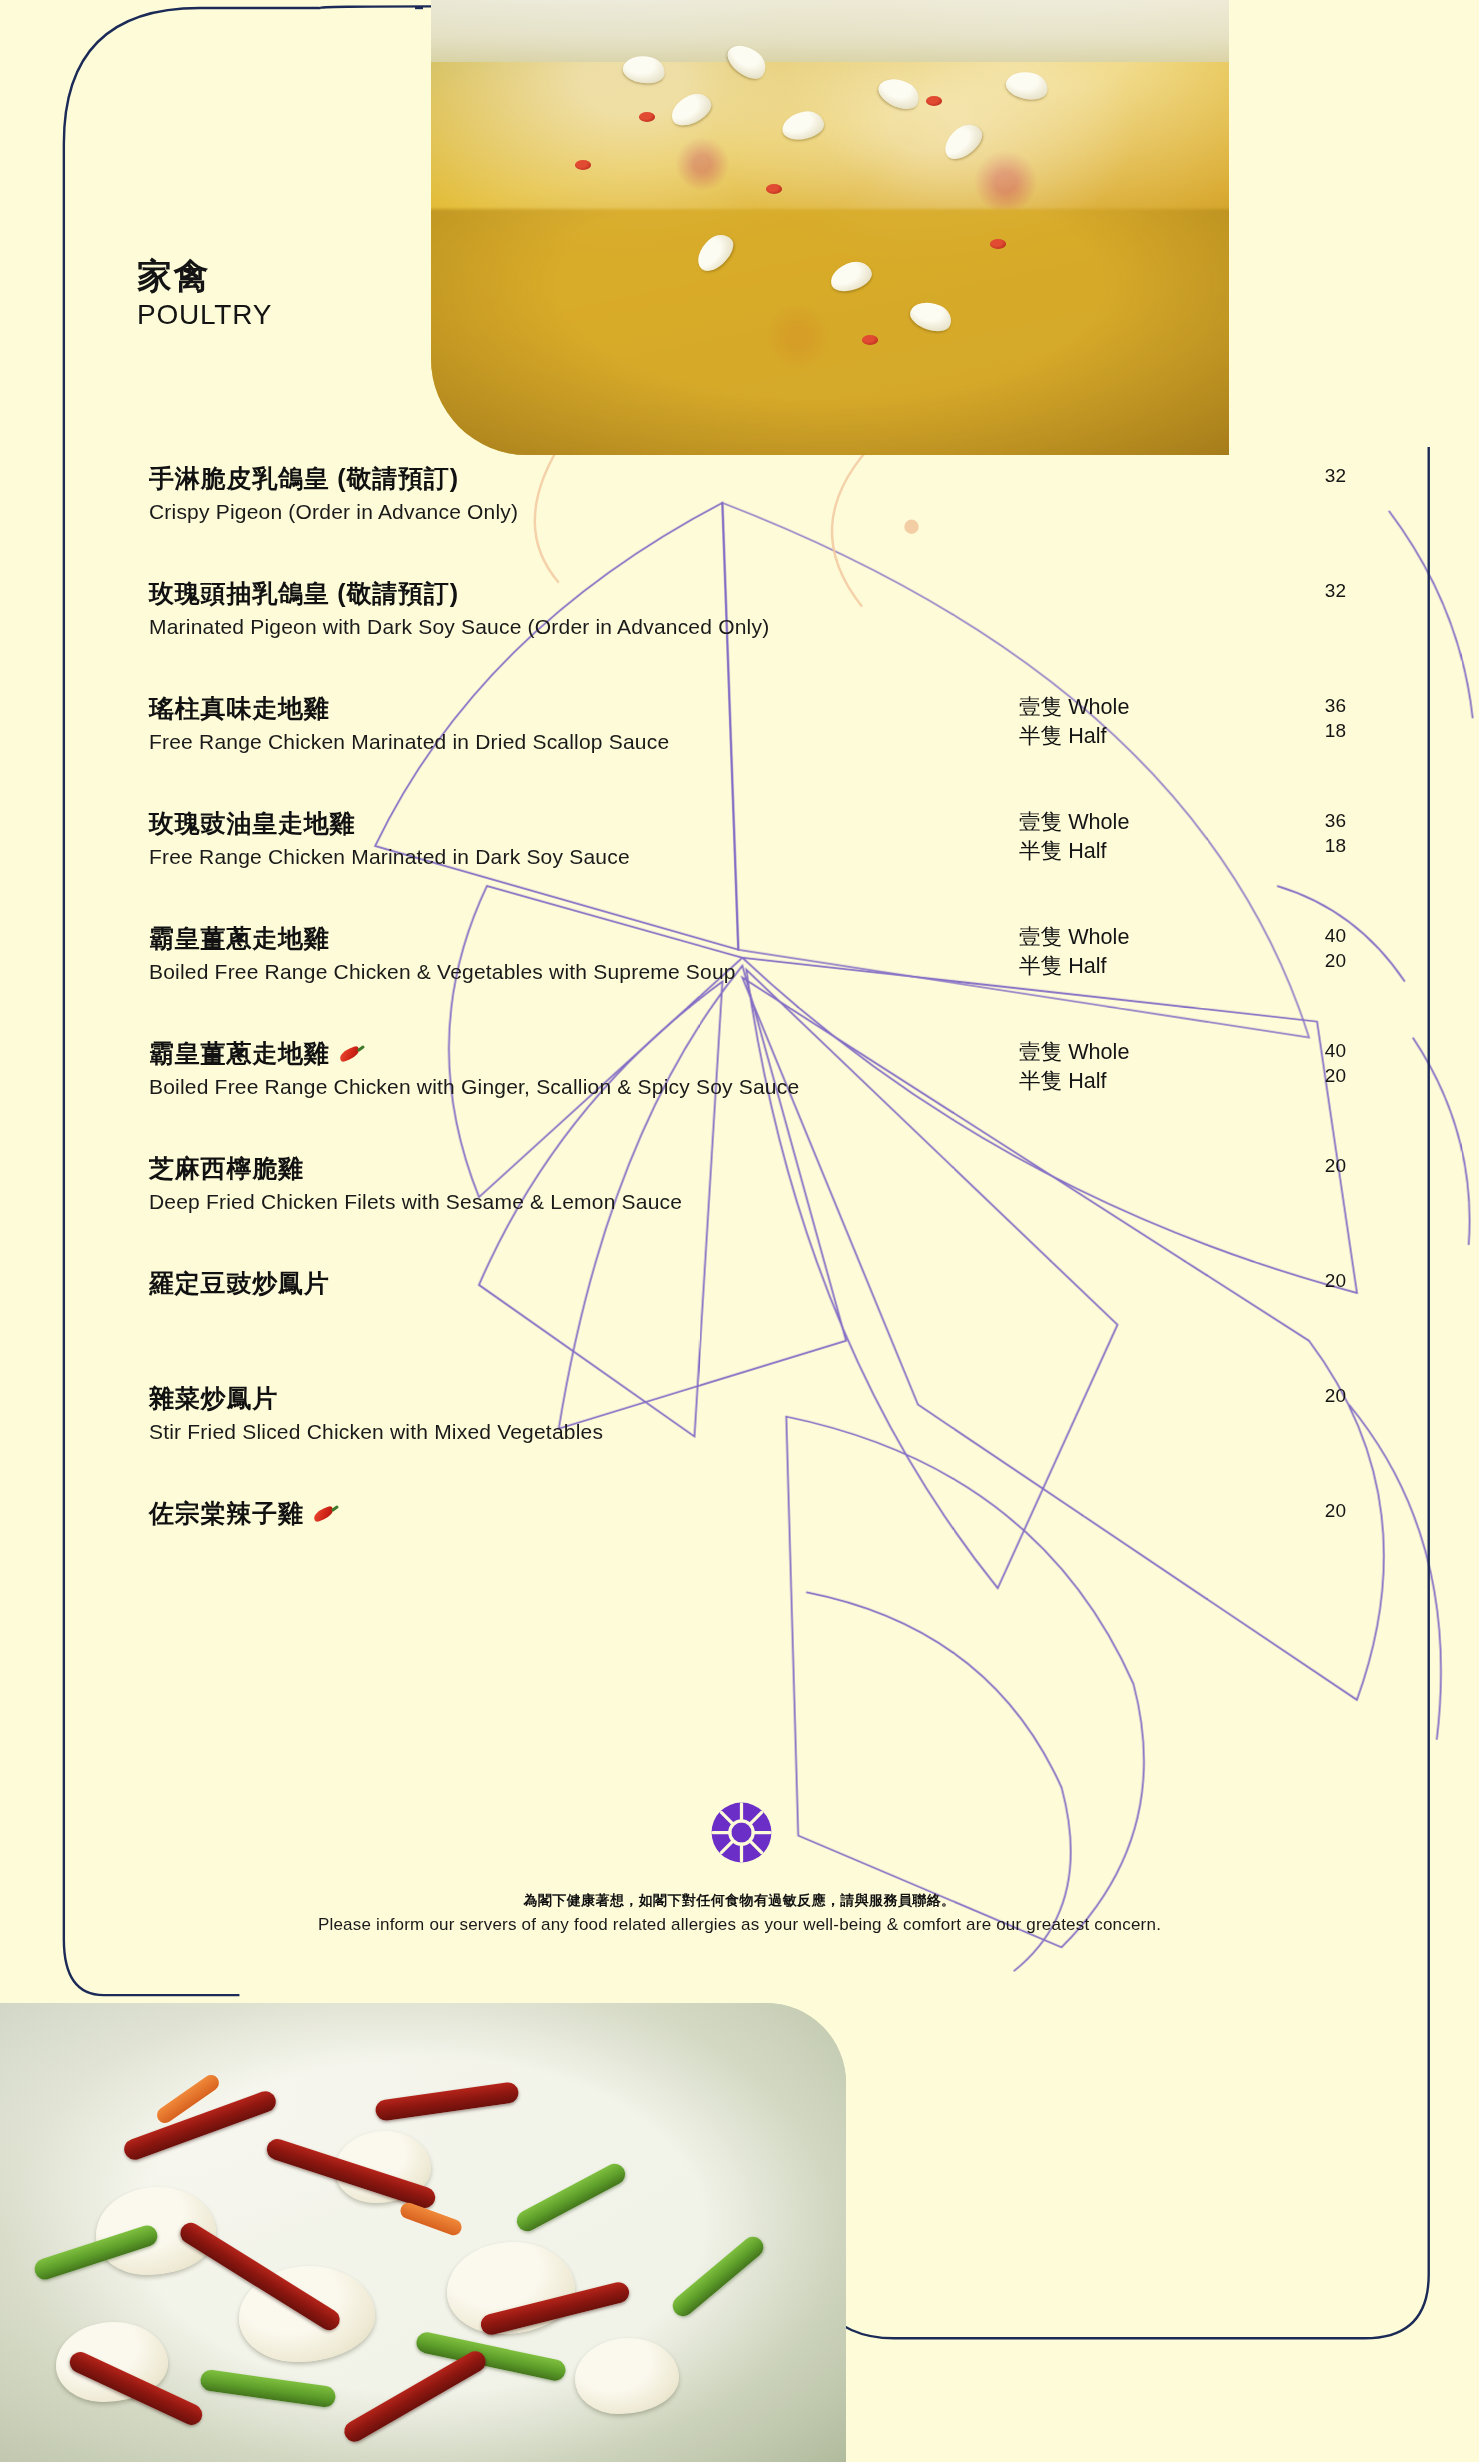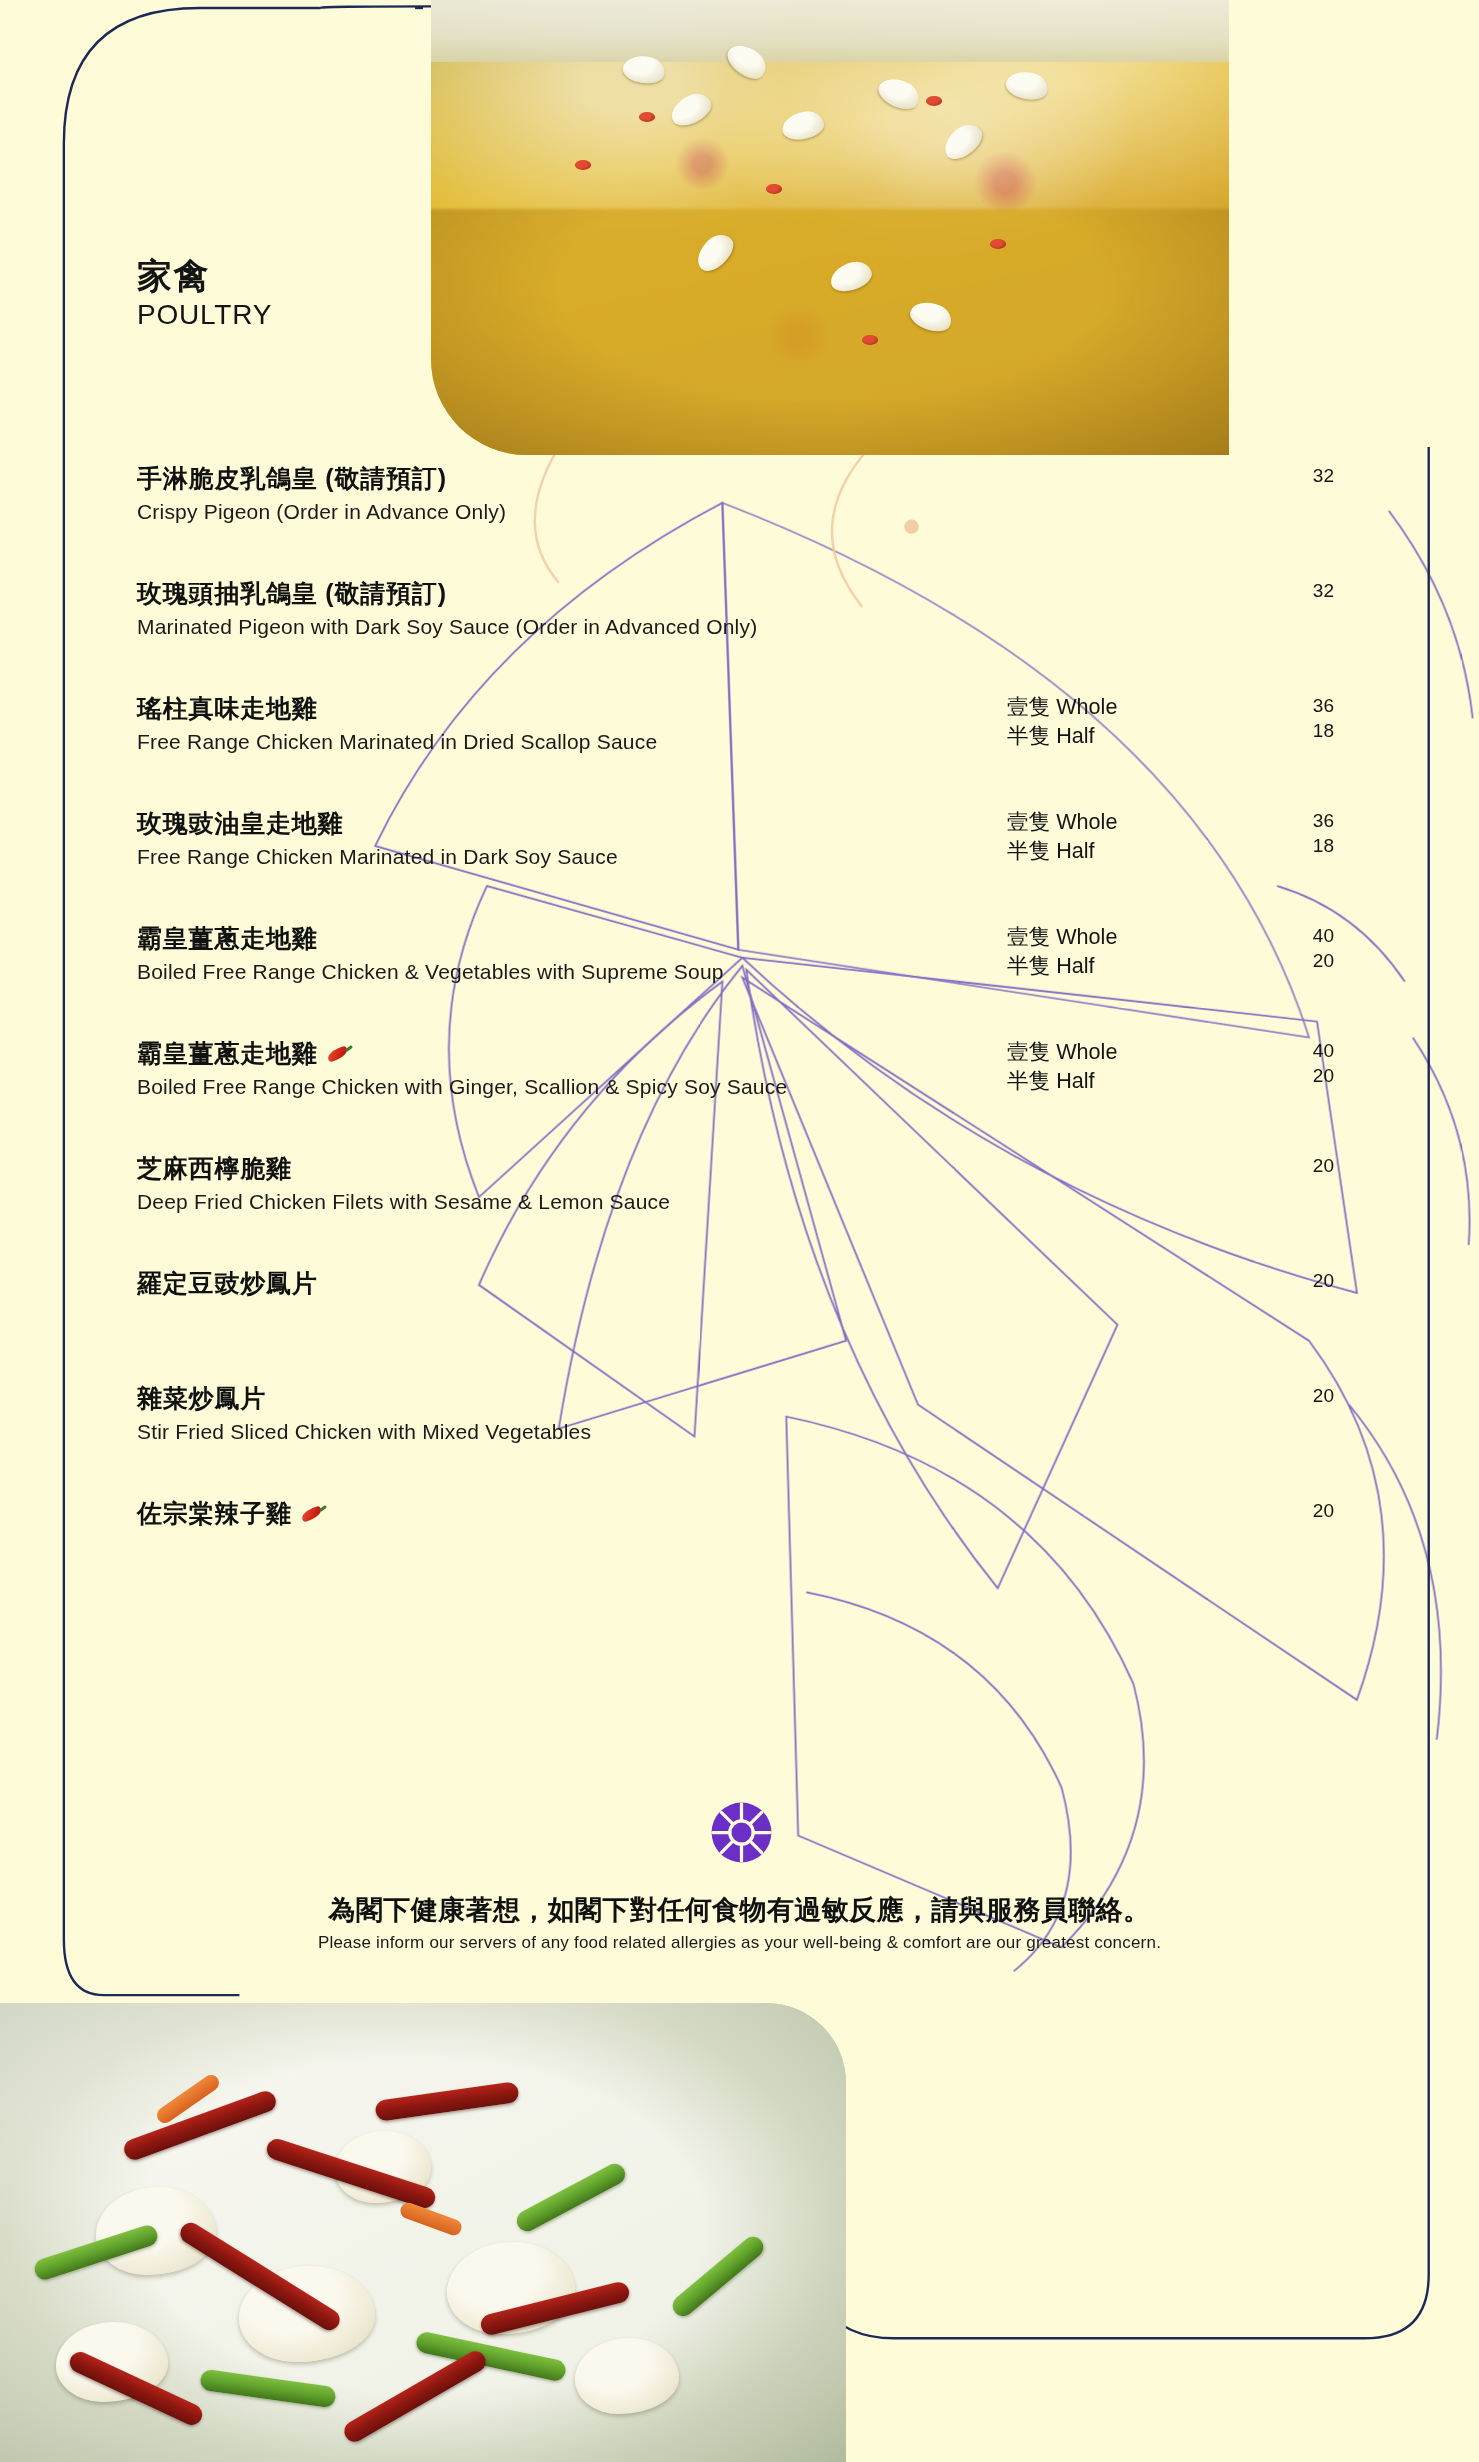--- a/index.html
+++ b/index.html
@@ -140,21 +140,21 @@
   }
   .section-head .en {
     font-size: 28px;
     color: #141414;
     letter-spacing: 0.8px;
     margin-top: 3.2px;
   }
 
   .menu-list {
     position: absolute;
-    left: 137px;
+    left: 149px;
     top: 463px;
     width: 1197px;
   }
 
   .menu-item {
     position: relative;
     height: 77px;
     margin-bottom: 38px;
   }
   .menu-item .names {
@@ -243,21 +243,21 @@
   
   .footer-note {
     position: absolute;
     left: 0;
     top: 1892px;
     width: 1479px;
     text-align: center;
     z-index: 6;
   }
   .footer-note .cn {
-    font-size: 27px;
+    font-size: 14px;
     font-weight: bold;
     color: #111;
     letter-spacing: 0.4px;
   }
   .footer-note .en {
     font-size: 17px;
     color: #1a1a1a;
     margin-top: 4.8px;
     letter-spacing: 0.2px;
   }

